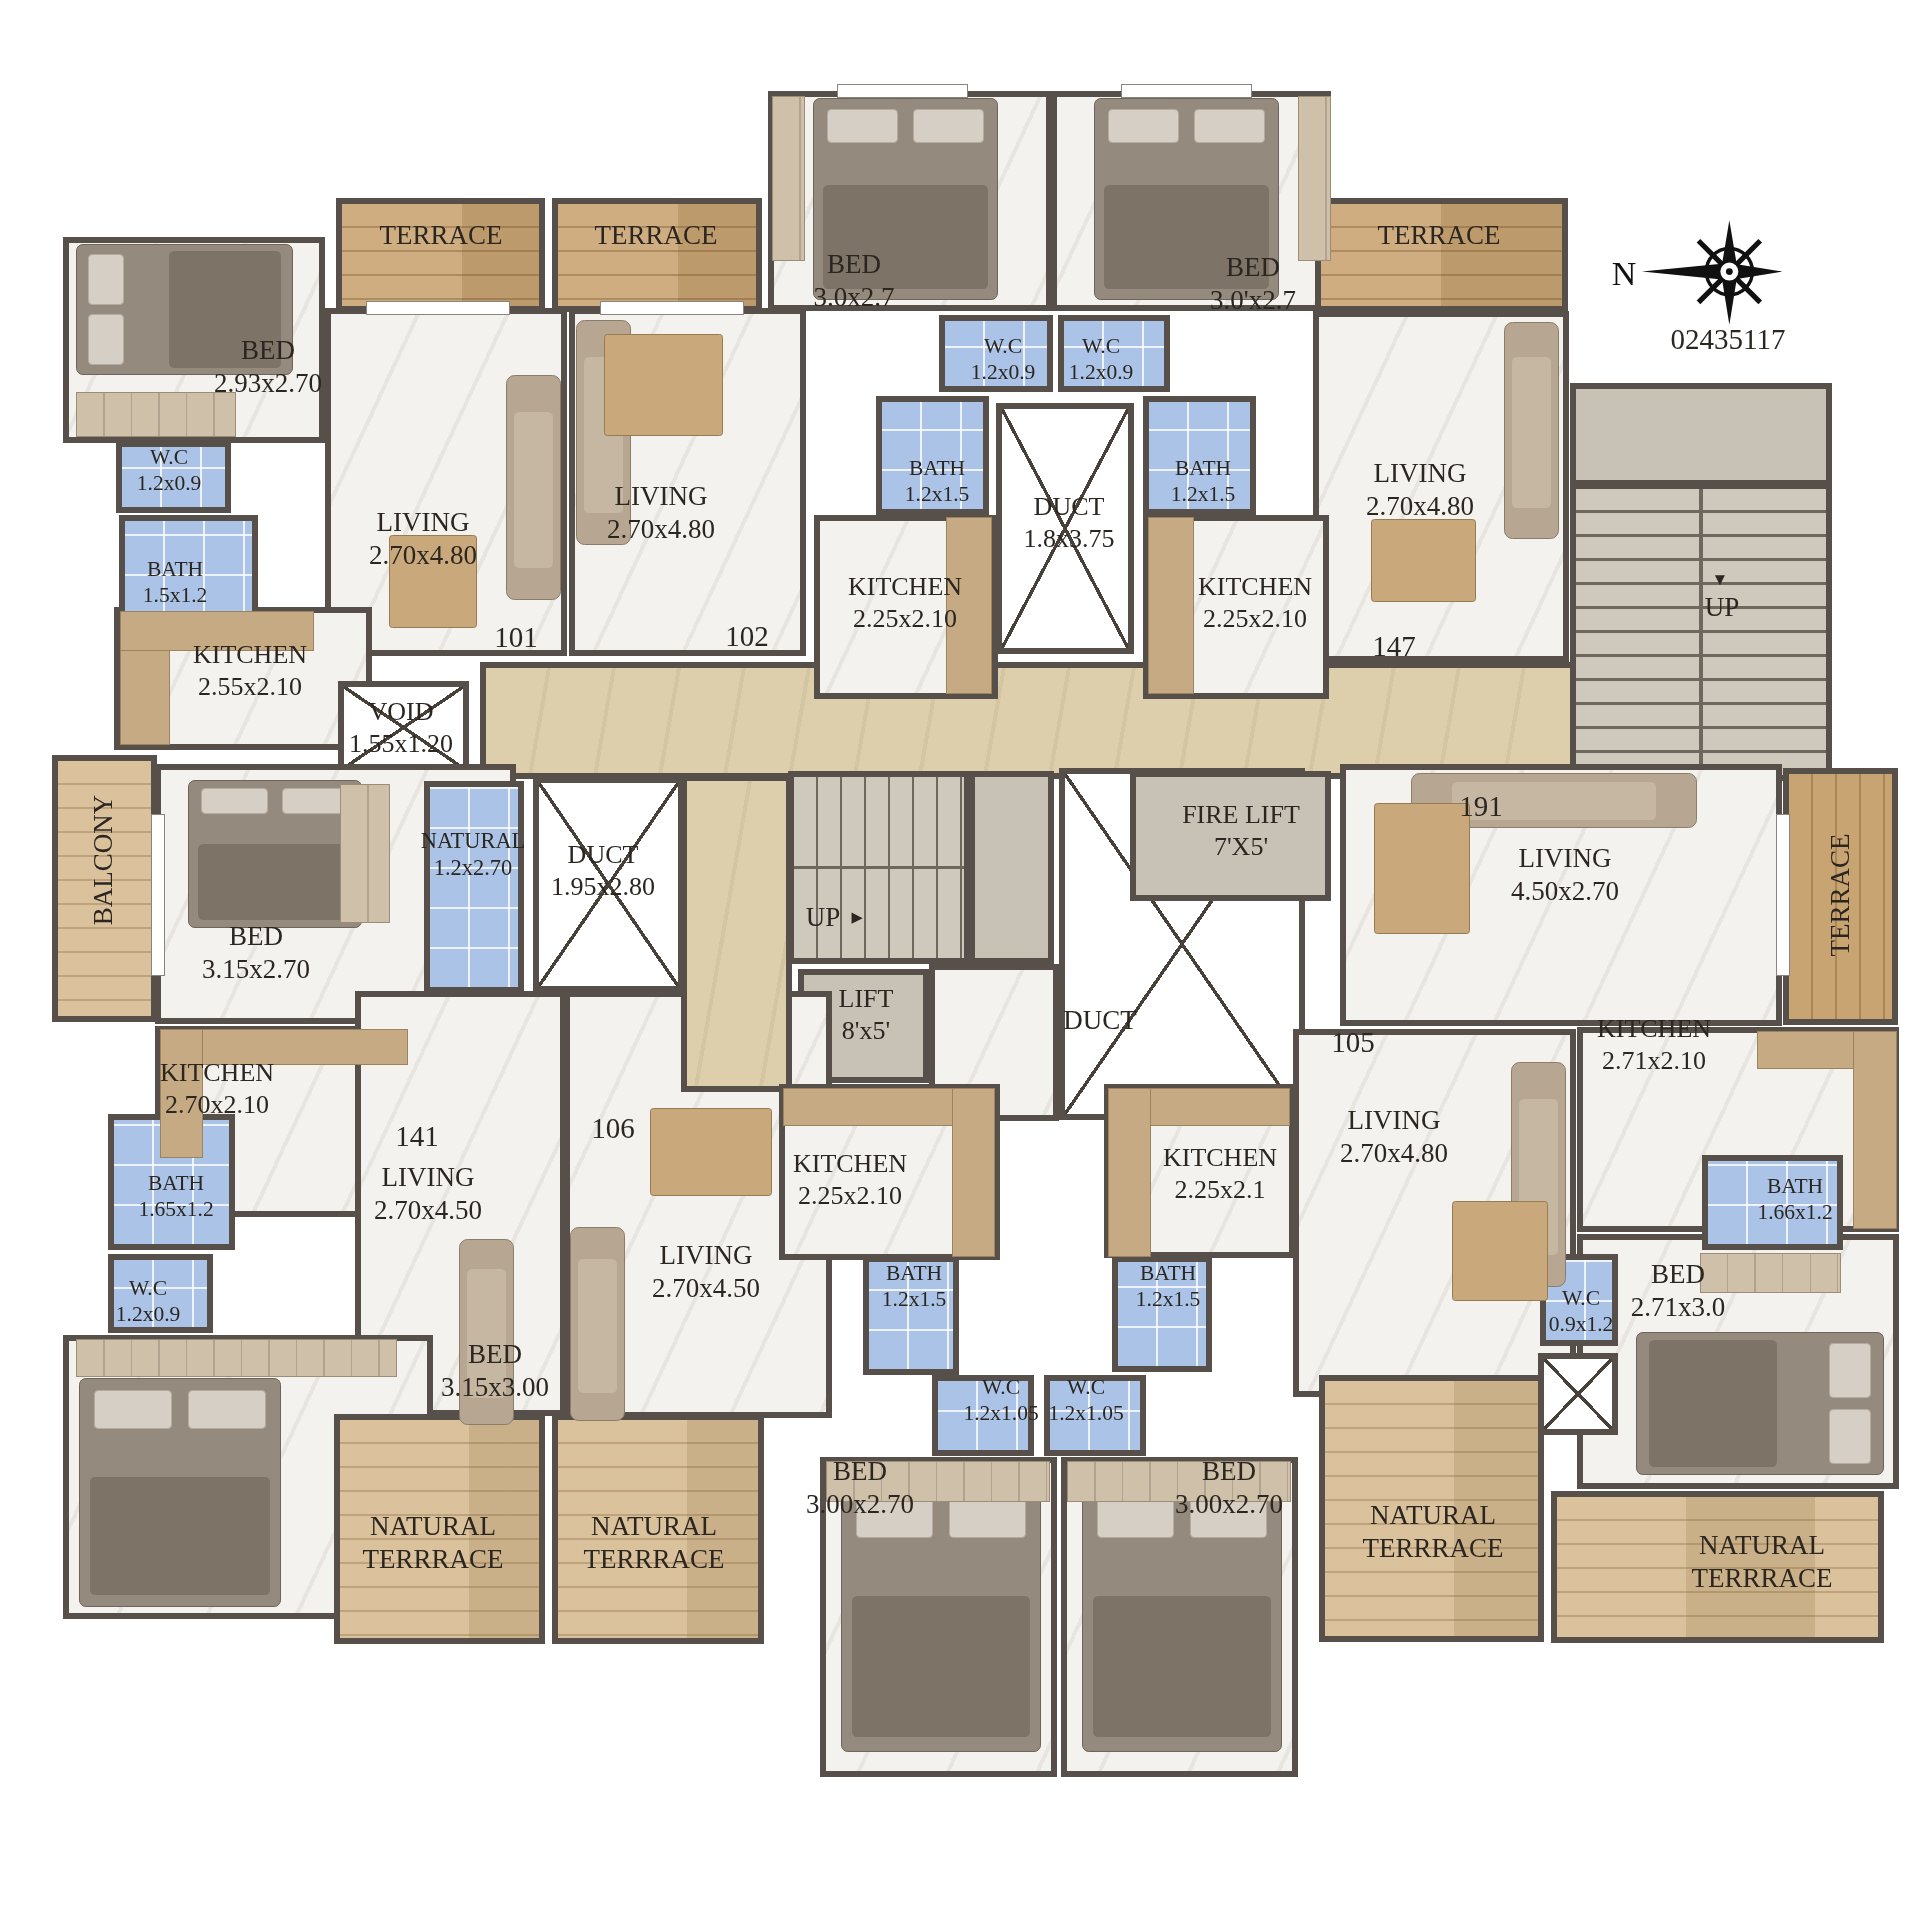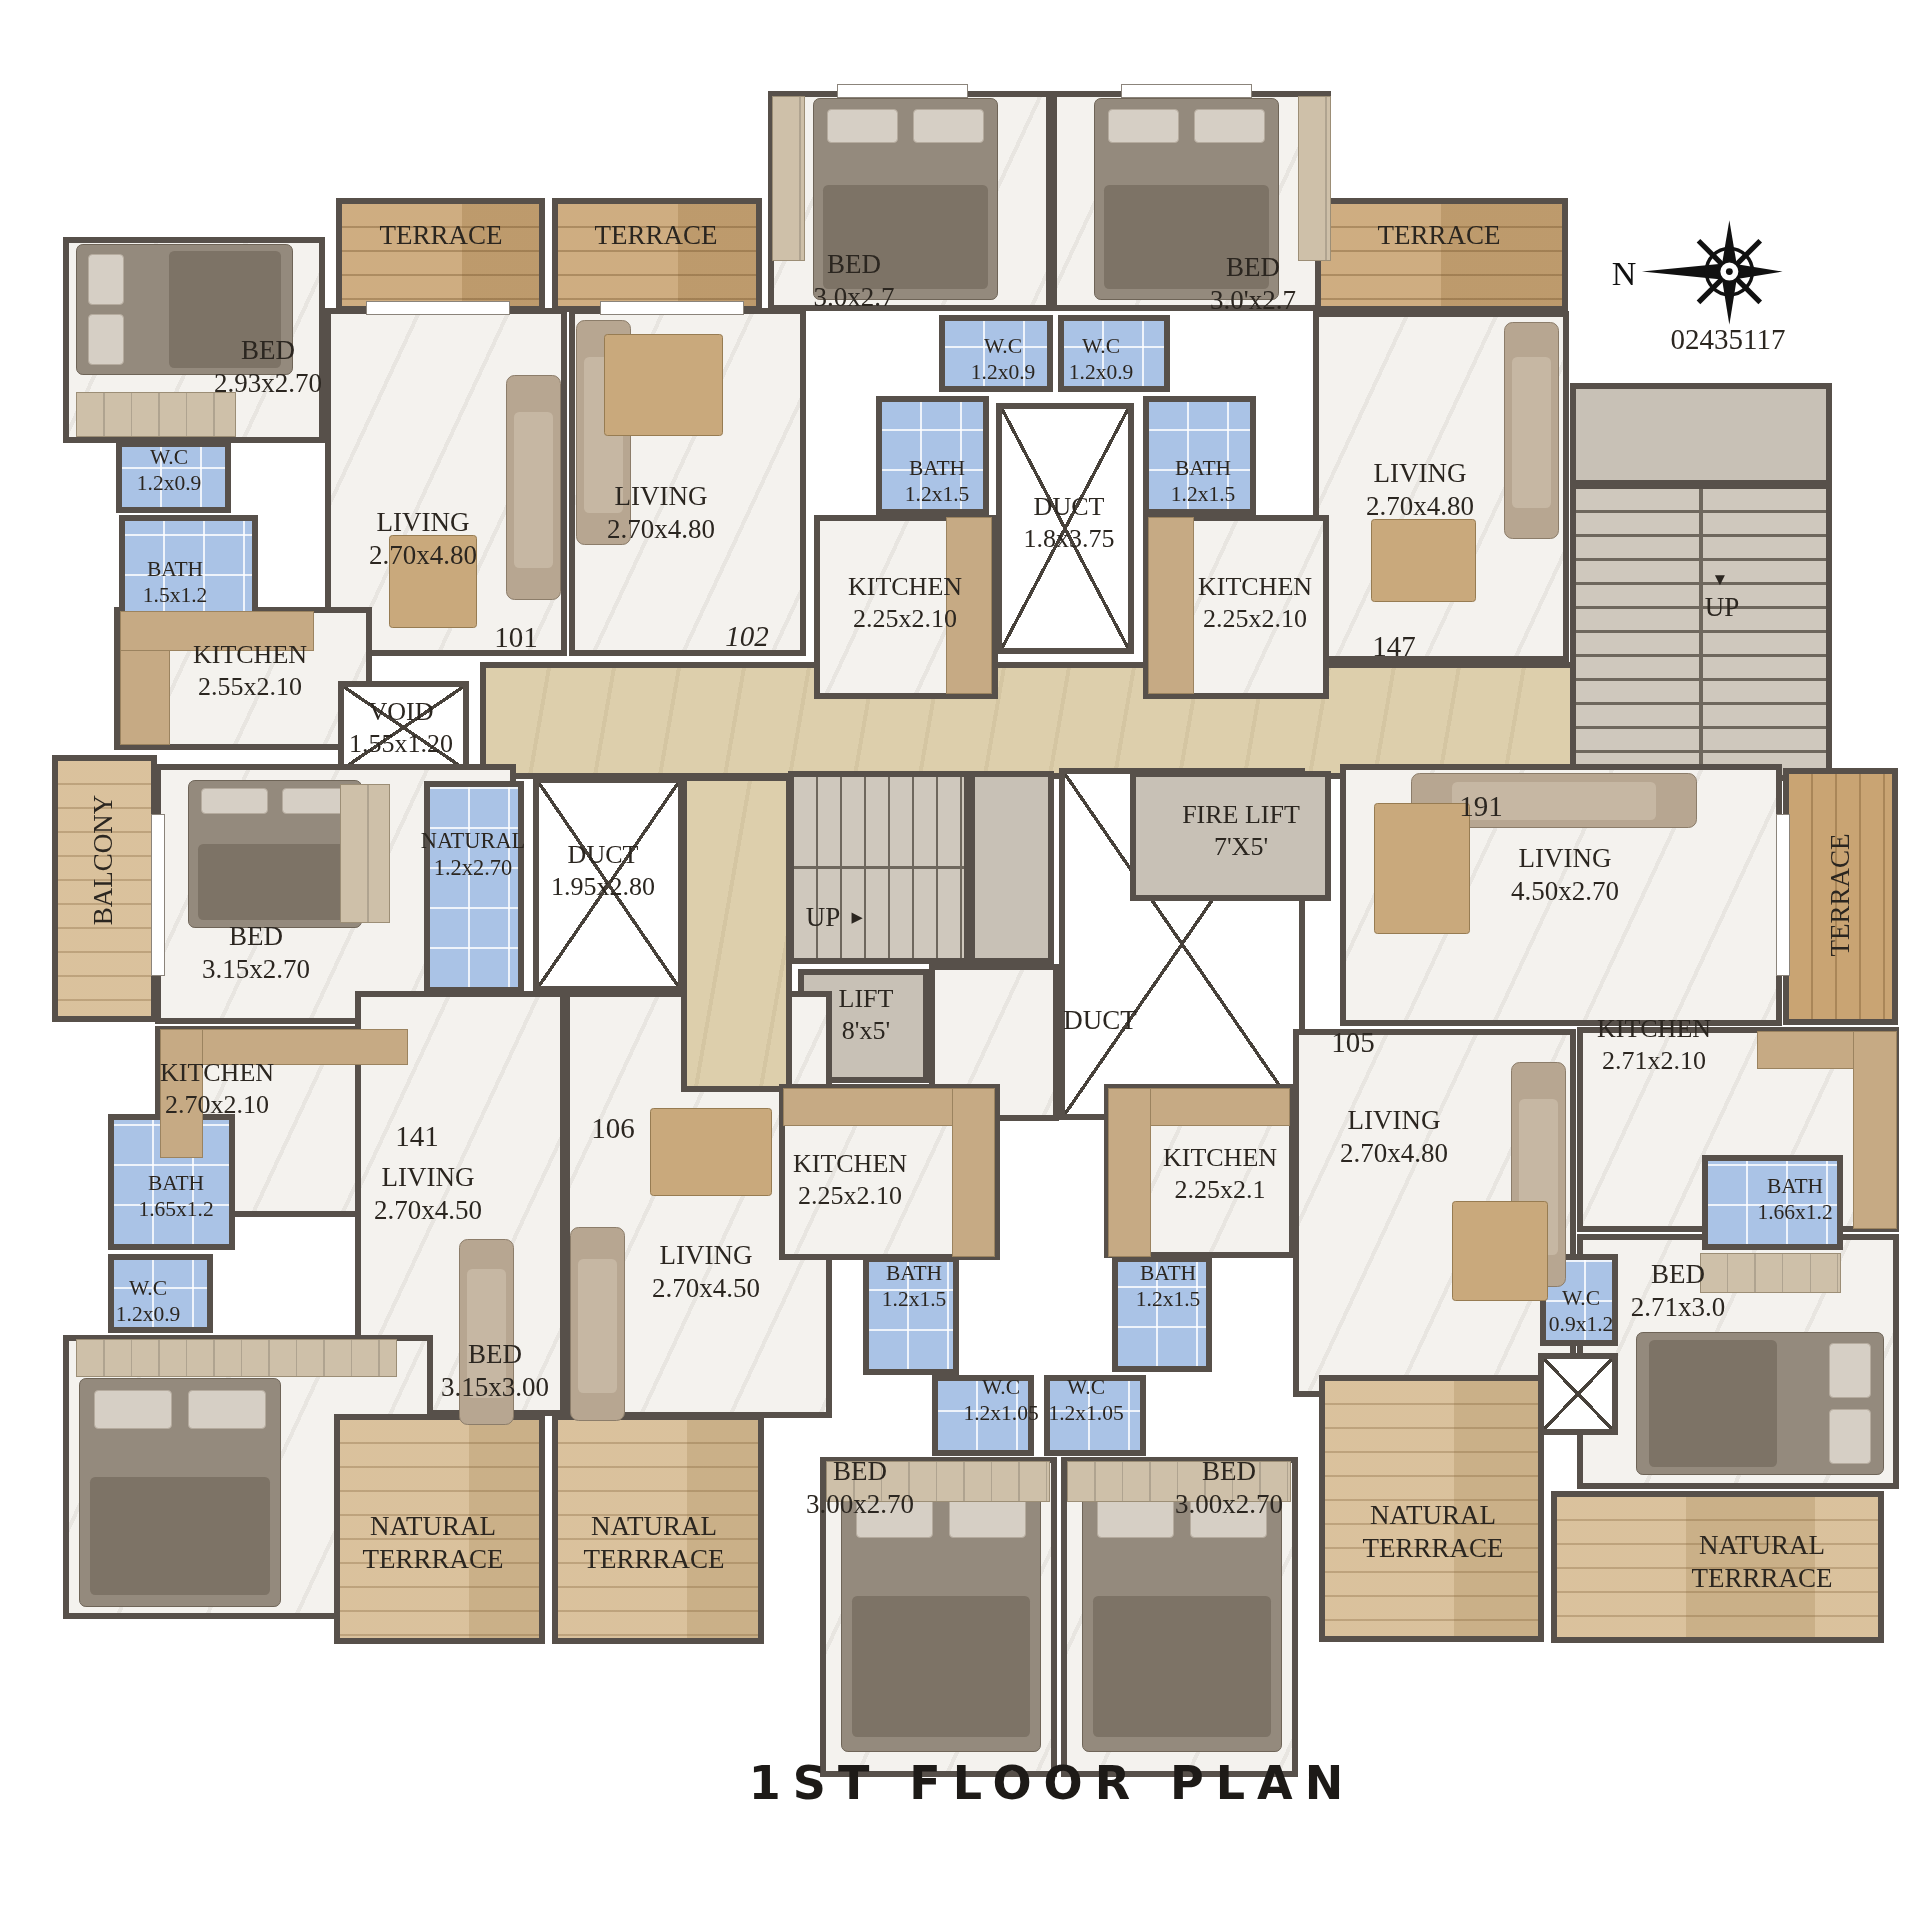--- a/index.html
+++ b/index.html
@@ -296,21 +296,21 @@
         <div>KITCHEN</div>
         <div>2.25x2.10</div>
       </div>
       <div class="lbl" style="left: 1255px; top: 603px; font-size: 26px; transform: translate(-50%, -50%);">
         <div>KITCHEN</div>
         <div>2.25x2.10</div>
       </div>
       <div class="lbl" style="left: 516px; top: 638px; font-size: 29px; transform: translate(-50%, -50%);">
         <div>101</div>
       </div>
-      <div class="lbl" style="left: 747px; top: 637px; font-size: 29px; transform: translate(-50%, -50%); font-style: italic;">
+      <div class="lbl" style="left: 747px; top: 637px; font-size: 29px; transform: translate(-50%, -50%);">
         <div>102</div>
       </div>
       <div class="lbl" style="left: 1394px; top: 647px; font-size: 29px; transform: translate(-50%, -50%);">
         <div>147</div>
       </div>
       <div class="lbl" style="left: 1720px; top: 580px; font-size: 17px; transform: translate(-50%, -50%);">
         <div>▼</div>
       </div>
       <div class="lbl" style="left: 1722px; top: 607px; font-size: 27px; transform: translate(-50%, -50%);">
         <div>UP</div>
@@ -476,15 +476,14 @@
       <line x1="110" y1="66" x2="74" y2="102" stroke="#111" stroke-width="6"></line>
       <polygon points="8,66 110,56 172,66 110,76" fill="#111"></polygon>
       <polygon points="110,6 120,66 110,128 100,66" fill="#111"></polygon>
       <circle cx="110" cy="66" r="27" fill="none" stroke="#111" stroke-width="4"></circle>
       <circle cx="110" cy="66" r="12" fill="#fff" stroke="#111" stroke-width="3"></circle>
       <circle cx="110" cy="66" r="4" fill="#111"></circle>
     </svg>
   </div>
   <div class="north">N</div>
   <div class="date">02435117</div>
-  <div class="title">1ST FLOOR PLAN</div>
 </div>
 
 
 </body></html>

